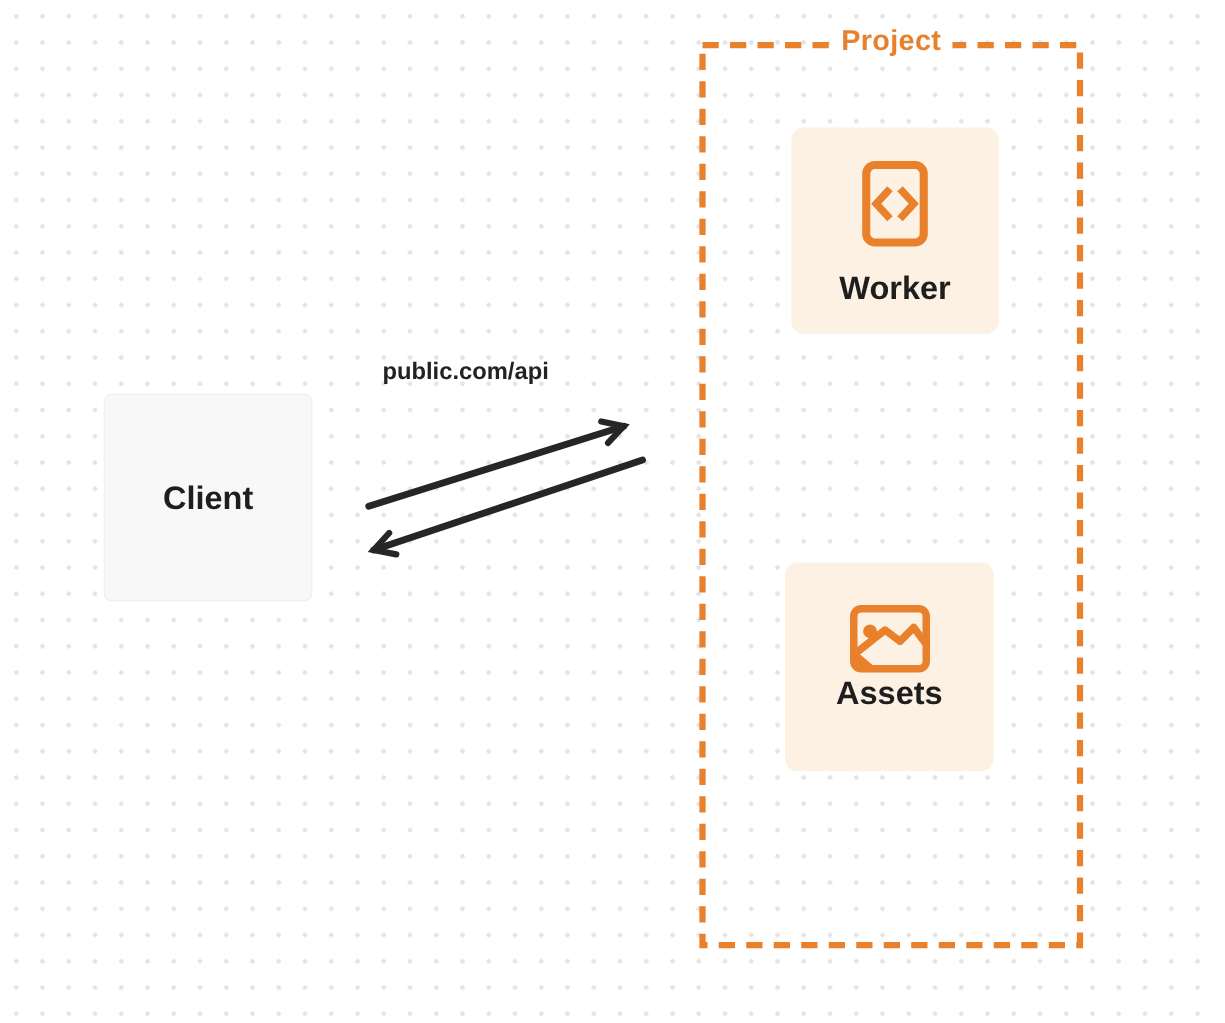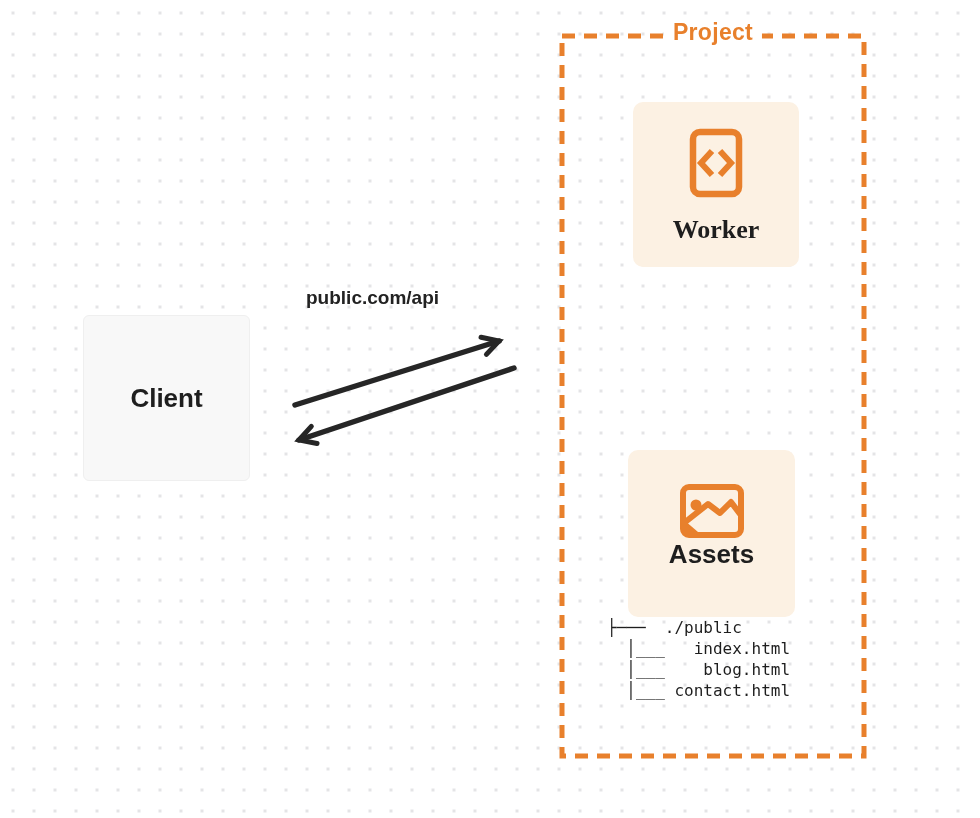--- a/index.html
+++ b/index.html
@@ -57,21 +57,21 @@
     border-radius: 10px;
     display: flex;
     flex-direction: column;
     align-items: center;
     z-index: 2;
     box-sizing: border-box;
   }
   .worker-card { left: 633px; top: 102px; width: 166px; height: 165px; }
   .assets-card { left: 628px; top: 450px; width: 167px; height: 167px; }
   .worker-card .node-icon { margin-top: 26px; }
-  .worker-card .card-label { margin-top: 17px; font-family: Liberation Serif, serif; }
+  .worker-card .card-label { margin-top: 17px; }
   .assets-card .node-icon { margin-top: 33px; }
   .assets-card .card-label { }
   .request-label {
     position: absolute;
     left: 306px; top: 287px;
     font-size: 19px;
     font-weight: bold;
     color: #222222;
     z-index: 2;
   }
@@ -122,18 +122,14 @@
   <div class="node-card assets-card">
     <svg class="node-icon" width="66" height="56" viewBox="0 0 66 56" xmlns="http://www.w3.org/2000/svg">
       <rect x="4" y="4" width="58" height="48" rx="6" fill="none" stroke="#e8802c" stroke-width="6"></rect>
       <circle cx="17" cy="22" r="5.5" fill="#e8802c"></circle>
       <path d="M5,49 L5,37 L19,49 Z" fill="#e8802c"></path>
       <polyline points="5,40 29,21 41,30 52,19 61,31" fill="none" stroke="#e8802c" stroke-width="6" stroke-linecap="round" stroke-linejoin="round"></polyline>
     </svg>
     <div class="card-label">Assets</div>
   </div>
 
-  <pre class="file-tree">├───  ./public
-  │___   index.html
-  │___    blog.html
-  │___ contact.html</pre>
 
 </div>
 
 </body></html>

